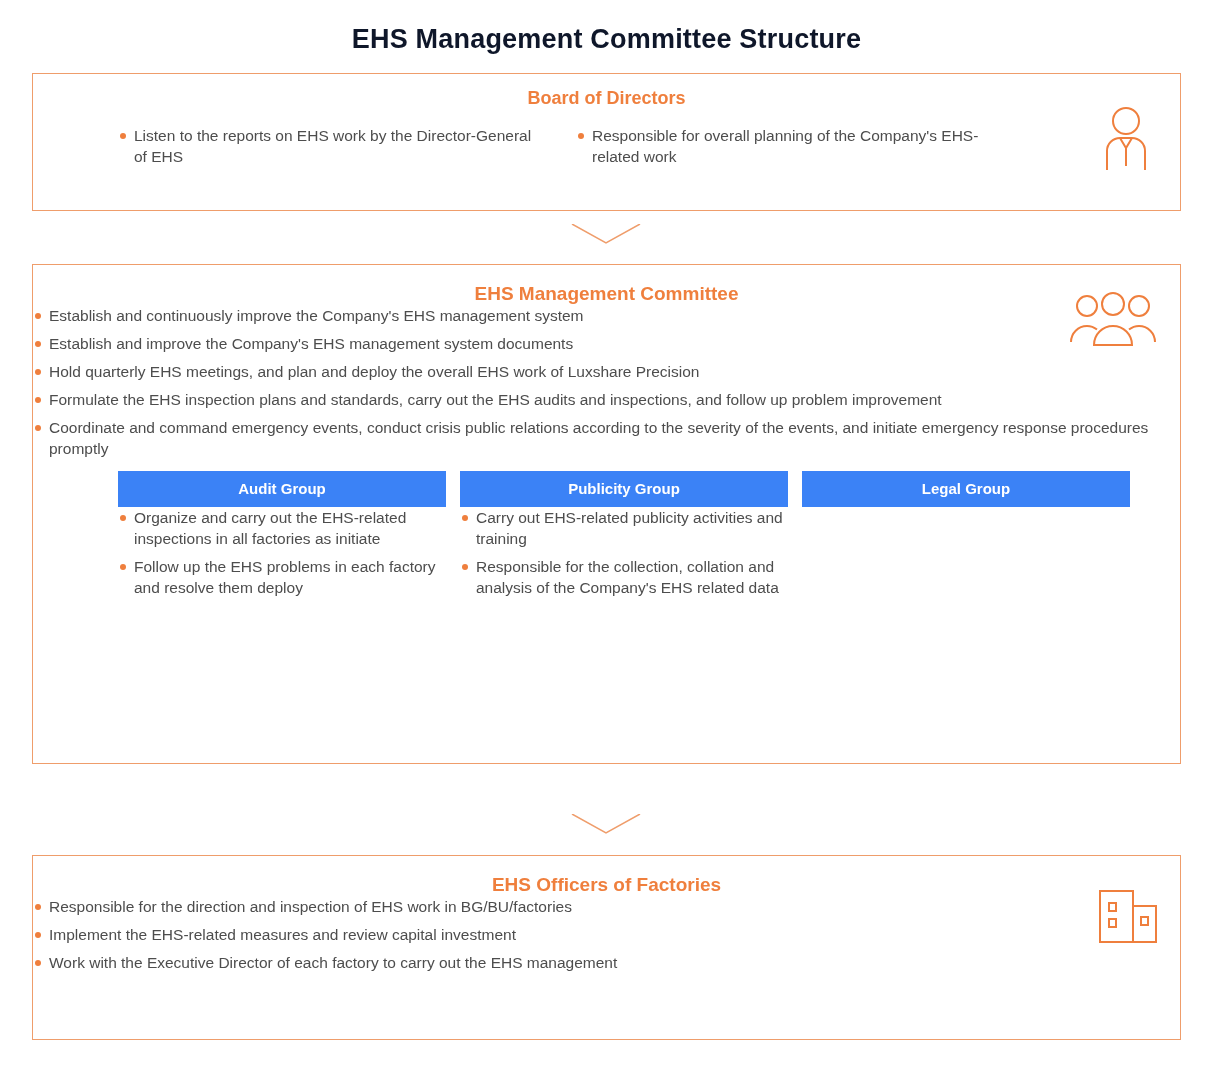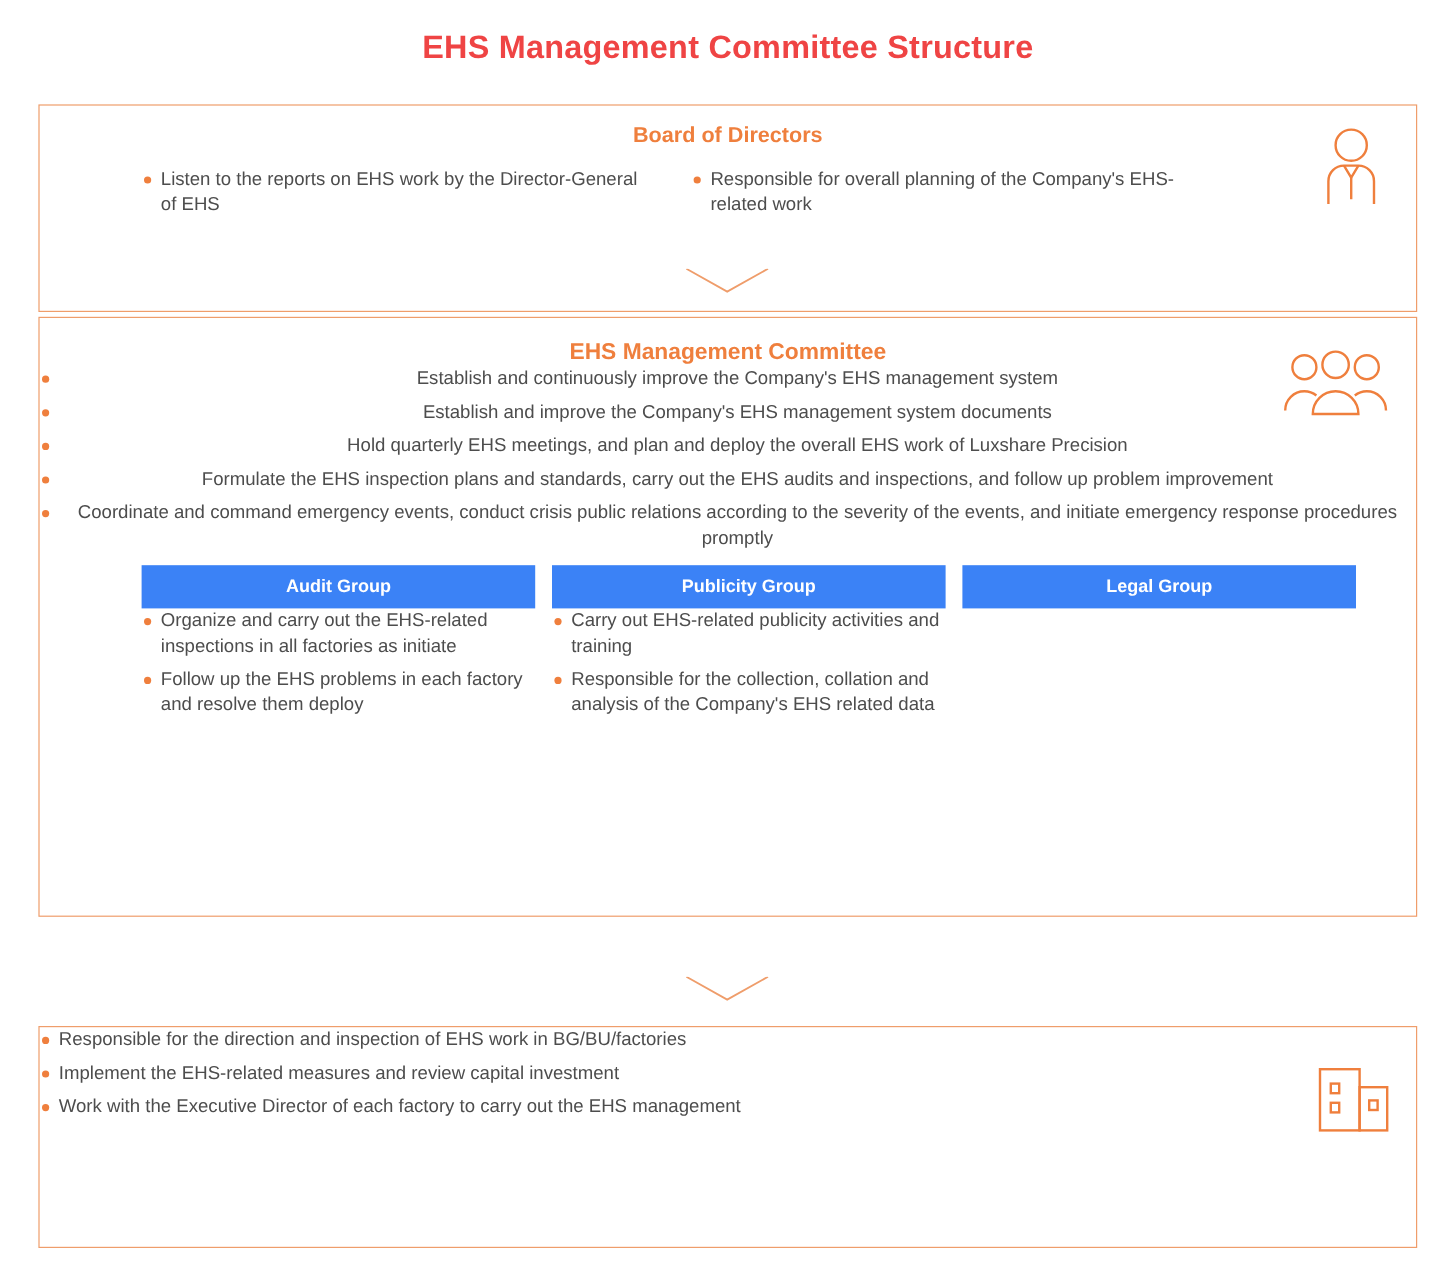--- a/index.html
+++ b/index.html
@@ -18,34 +18,34 @@
   .page {
     position: relative;
     width: 1213px;
     height: 1073px;
     box-sizing: border-box;
   }
   .title {
     text-align: center;
     font-size: 27px;
     font-weight: bold;
-    color: #ef4444;
+    color: #0f172a;
     letter-spacing: 0.2px;
     padding-top: 24px;
     padding-bottom: 18px;
   }
   .panel {
     position: absolute;
     left: 32px;
     width: 1149px;
     border: 1.5px solid #ef9d6b;
     box-sizing: border-box;
     background: #ffffff;
   }
-  #panel-board { top: 87px; height: 173px; }
+  #panel-board { top: 73px; height: 138px; }
   #panel-committee { top: 264px; height: 500px; }
   #panel-officers { top: 855px; height: 185px; }
 
   .panel-title {
     text-align: center;
     font-size: 18px;
     font-weight: bold;
     color: #ef7f3d;
     margin-top: 14px;
   }
@@ -82,21 +82,21 @@
     padding: 0 55px 0 85px;
   }
   .board-cols .col { width: 430px; }
   .board-cols .col + .col { margin-left: 28px; }
 
   
   .committee-bullets {
     margin-top: 18px;
     padding: 0 30px 0 85px;
   }
-  .committee-bullets li { margin-bottom: 9px; text-align: center; }
+  .committee-bullets li { margin-bottom: 9px; }
 
   
   .groups {
     display: flex;
     margin-top: 12px;
     padding: 0 50px 0 85px;
     gap: 14px;
   }
   .group-col { flex: 1 1 0; }
   .group-head {
@@ -214,20 +214,21 @@
       <circle cx="74" cy="16" r="10"></circle>
       <path d="M64 39.6 a16 16 0 0 1 10 -3.6 a16 16 0 0 1 16 16"></path>
     </svg>
   </div>
 
   <svg class="connector" id="connector-2">
     <path d="M572 0 L606 19 L640 0" fill="none" stroke="#ef9d6b" stroke-width="1.5"></path>
   </svg>
 
   <div class="panel" id="panel-officers">
+    <div class="panel-title big">EHS Officers of Factories</div>
     <ul class="bullets officers-bullets">
       <li>Responsible for the direction and inspection of EHS work in BG/BU/factories</li>
       <li>Implement the EHS-related measures and review capital investment</li>
       <li>Work with the Executive Director of each factory to carry out the EHS management</li>
     </ul>
   </div>
 
   <div class="panel-icon" id="icon-officers">
     <svg width="66" height="64" viewBox="0 0 66 64" fill="none" stroke="#ef7f3d" stroke-width="2">
       <rect x="5" y="9" width="33" height="51"></rect>

